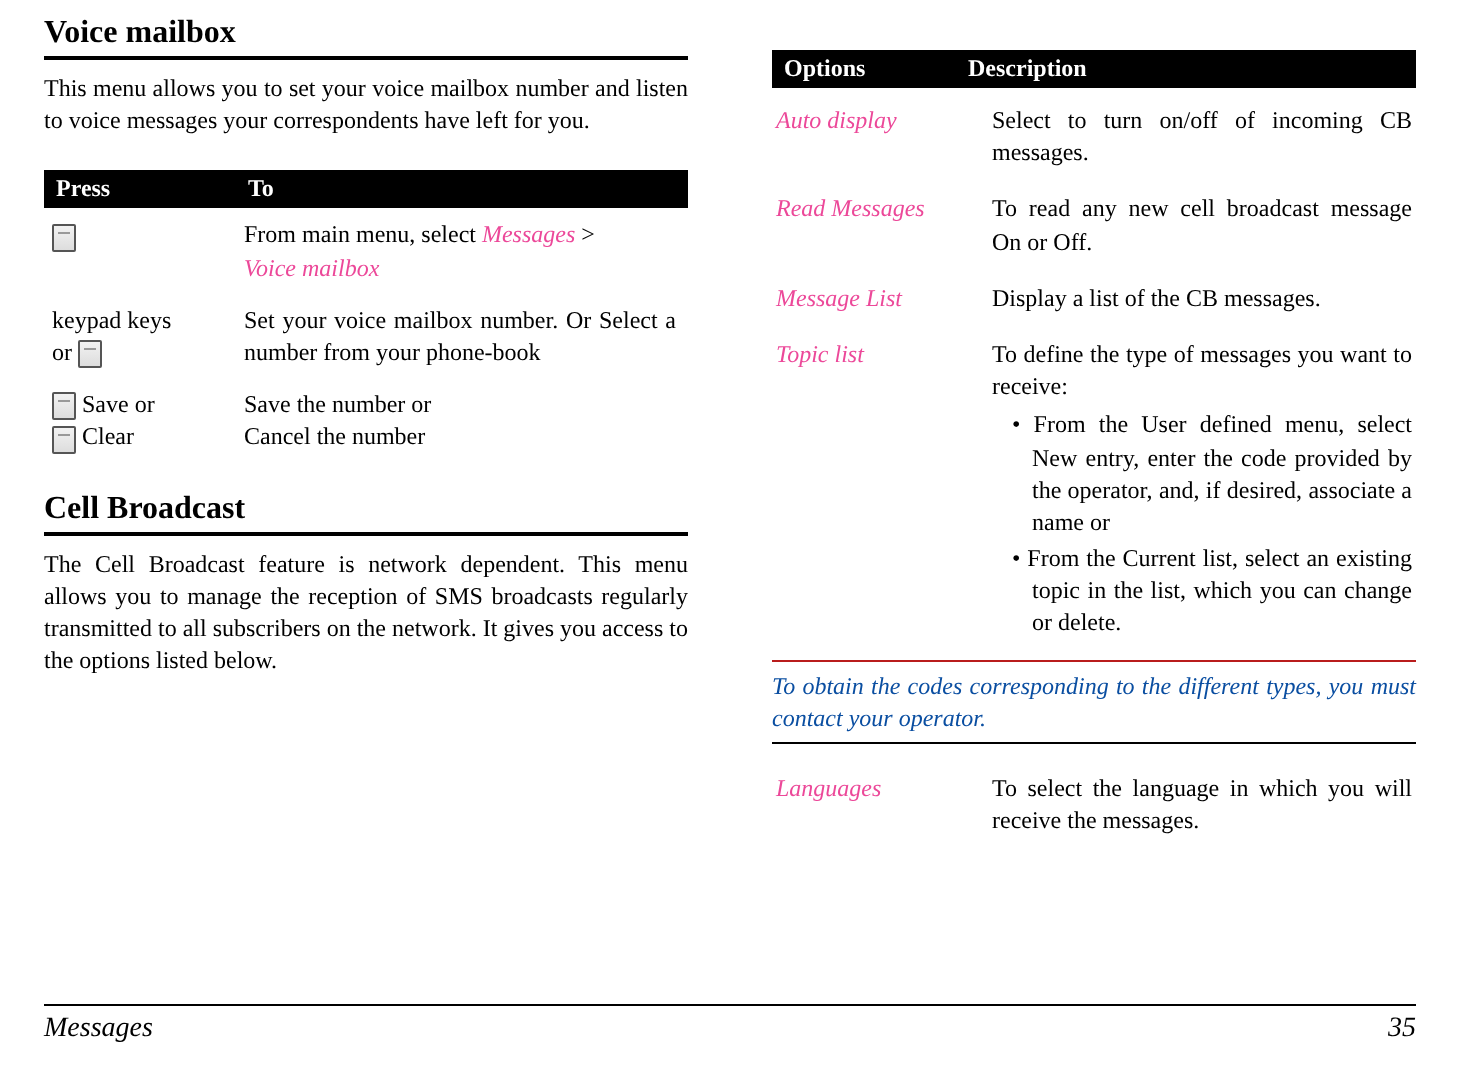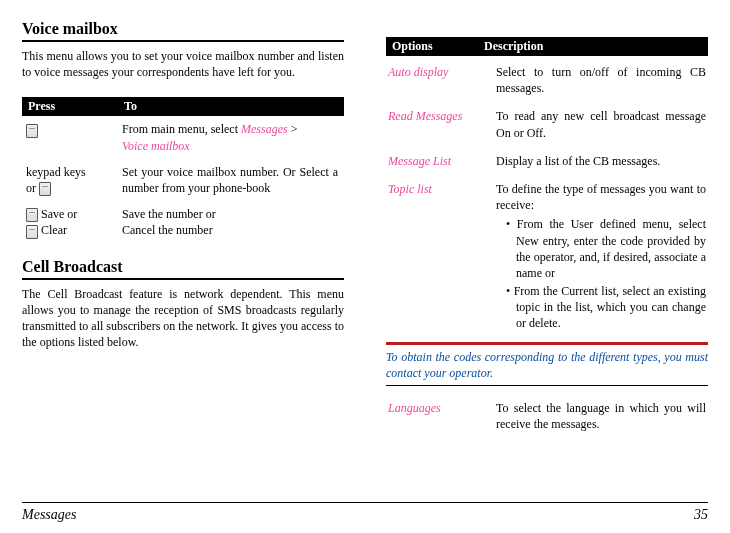--- a/index.html
+++ b/index.html
@@ -7,21 +7,21 @@
     font-family: Georgia, 'Times New Roman', serif;
     font-size: 12px;
     width: 730px;
     height: 533px;
     background: #fff;
     color: #000;
     position: relative;
   }
   .page {
     display: flex;
-    padding: 20px 22px 0 22px;
+    padding: 8px 22px 0 22px;
     gap: 42px;
   }
   .col {
     flex: 1;
     min-width: 0;
   }
   h2 {
     font-size: 16px;
     font-weight: bold;
     margin-bottom: 2px;
@@ -103,21 +103,21 @@
     content: "• ";
   }
   .note {
     color: #0a4ea1;
     font-style: italic;
     text-align: justify;
     line-height: 1.35;
     margin: 6px 0 10px 0;
   }
   .note-wrap {
-    border-top: 3px solid #b91c1c;
+    border-top: 1px solid #b91c1c;
     border-bottom: 1px solid #000;
     padding: 4px 0;
     margin-bottom: 10px;
   }
   .footer {
     position: absolute;
     left: 22px; right: 22px;
     bottom: 10px;
     border-top: 1px solid #000;
     padding-top: 4px;

